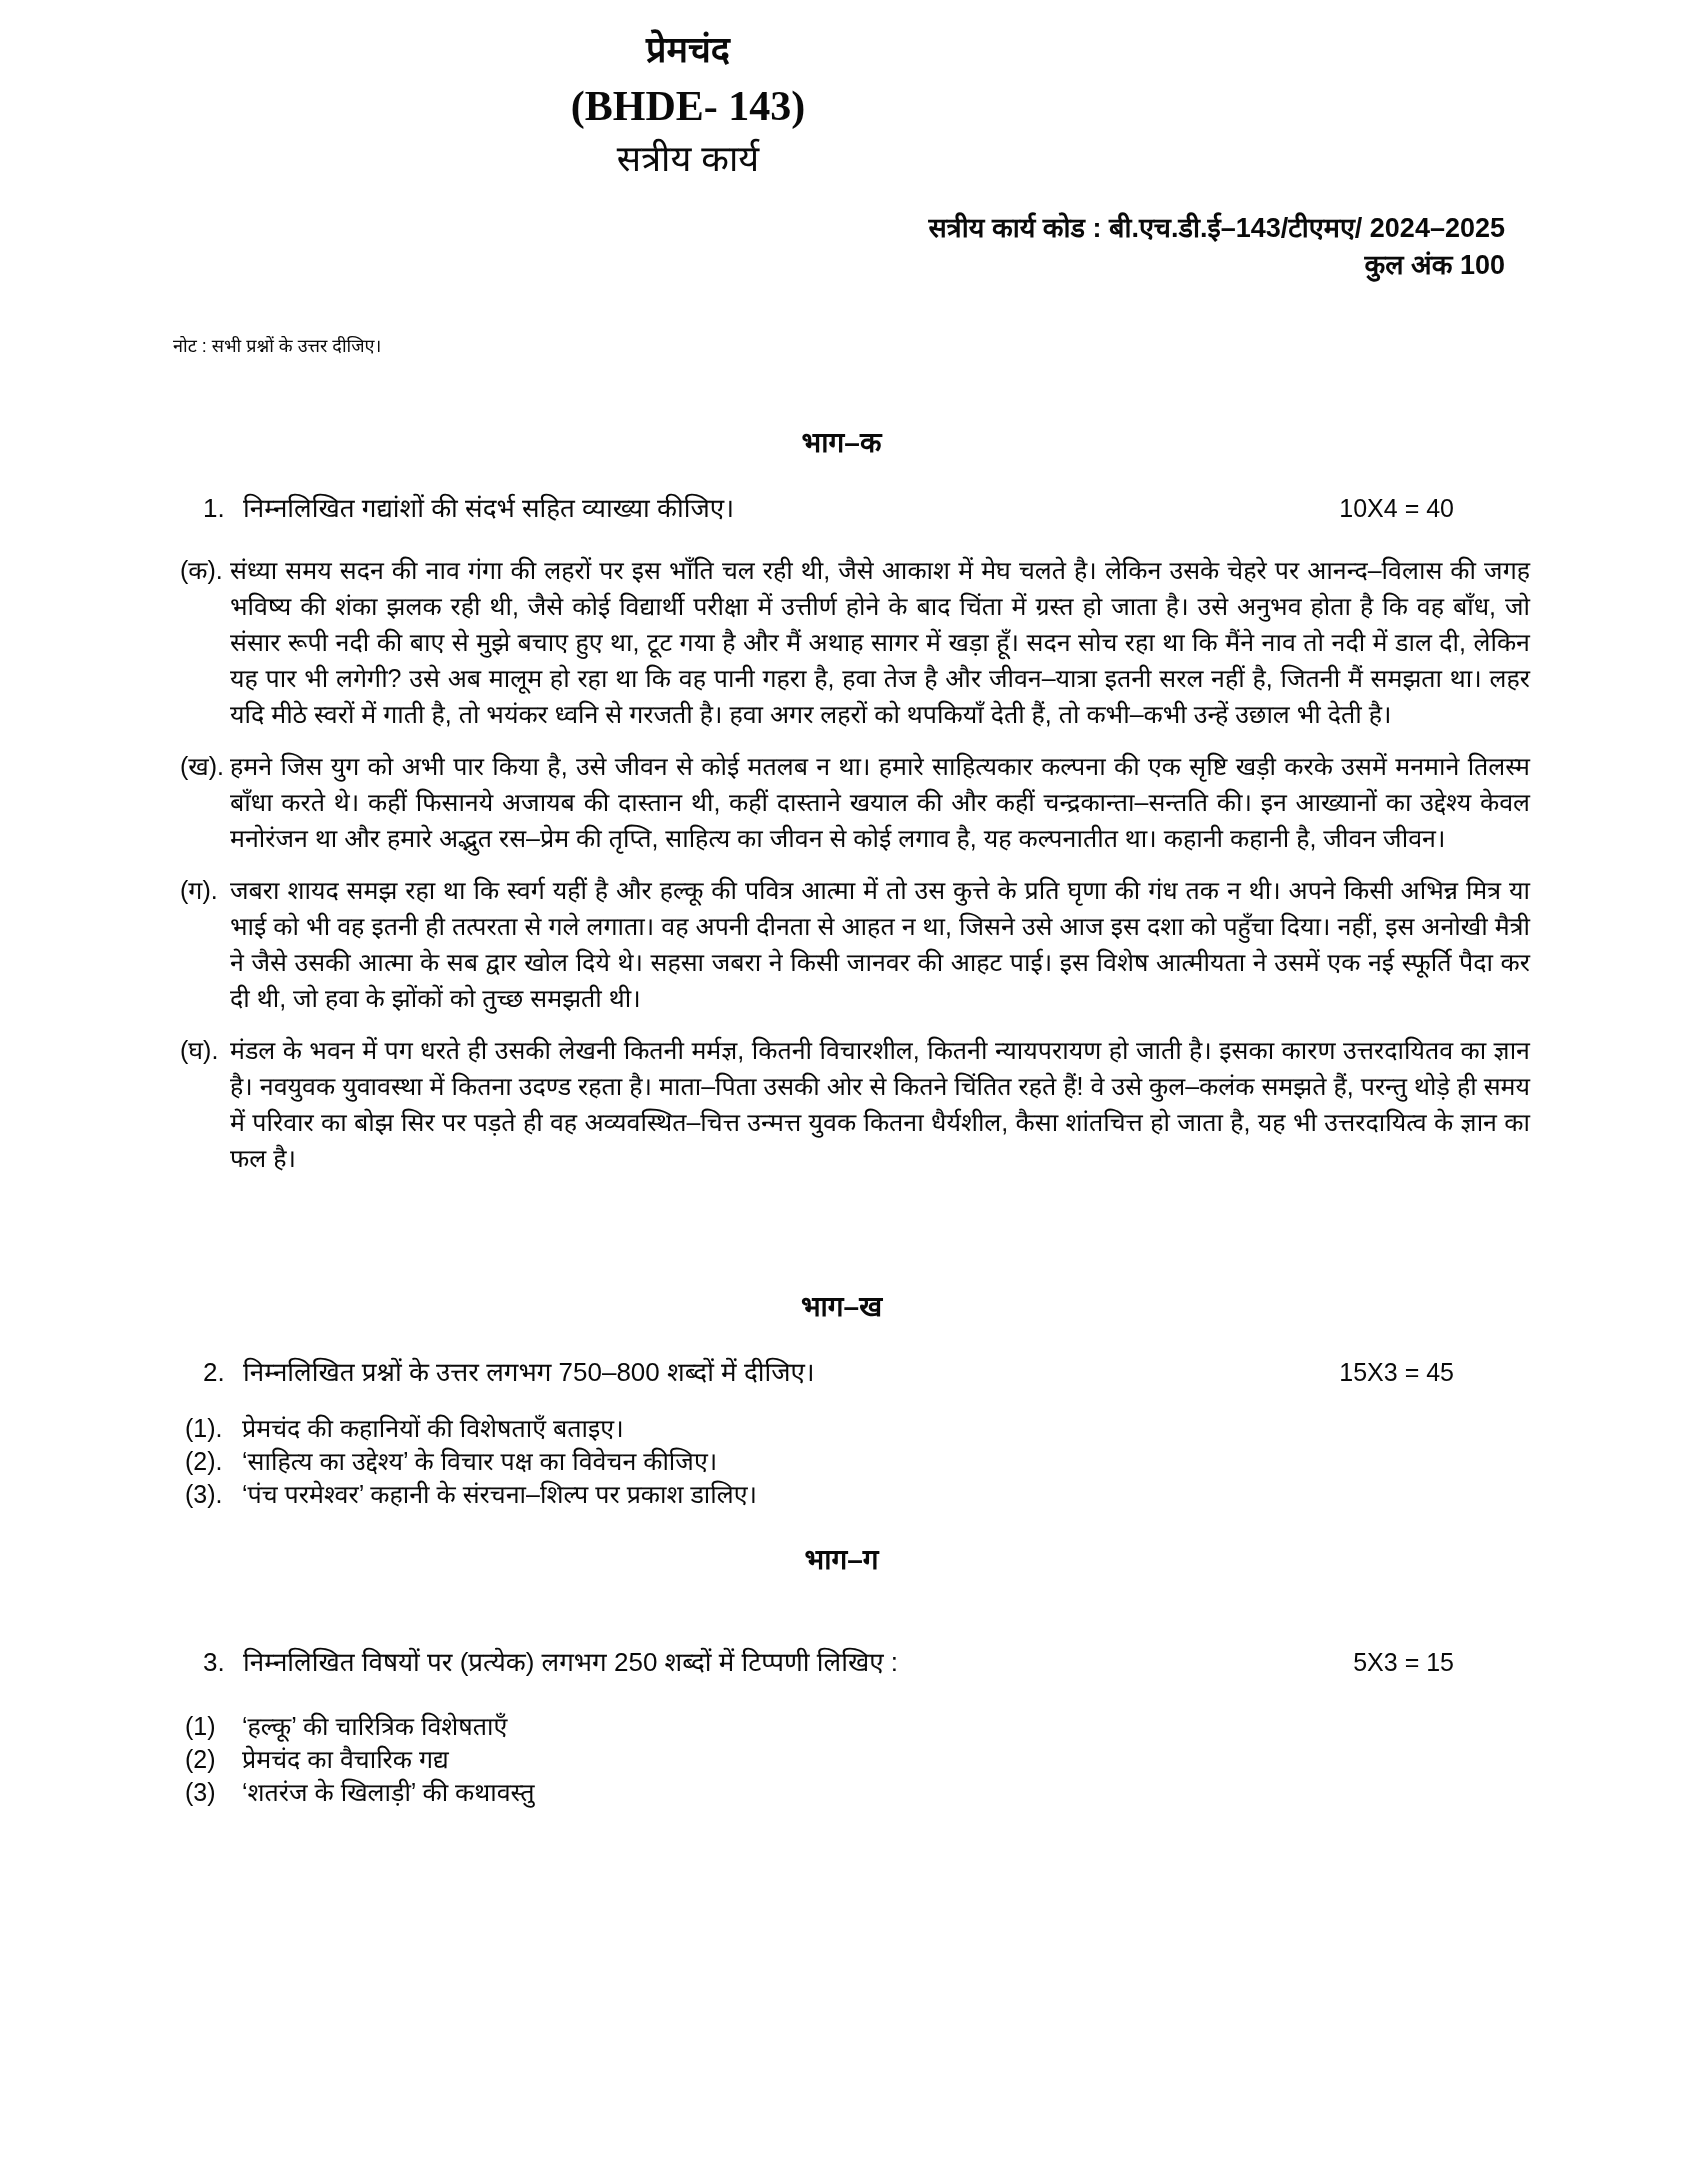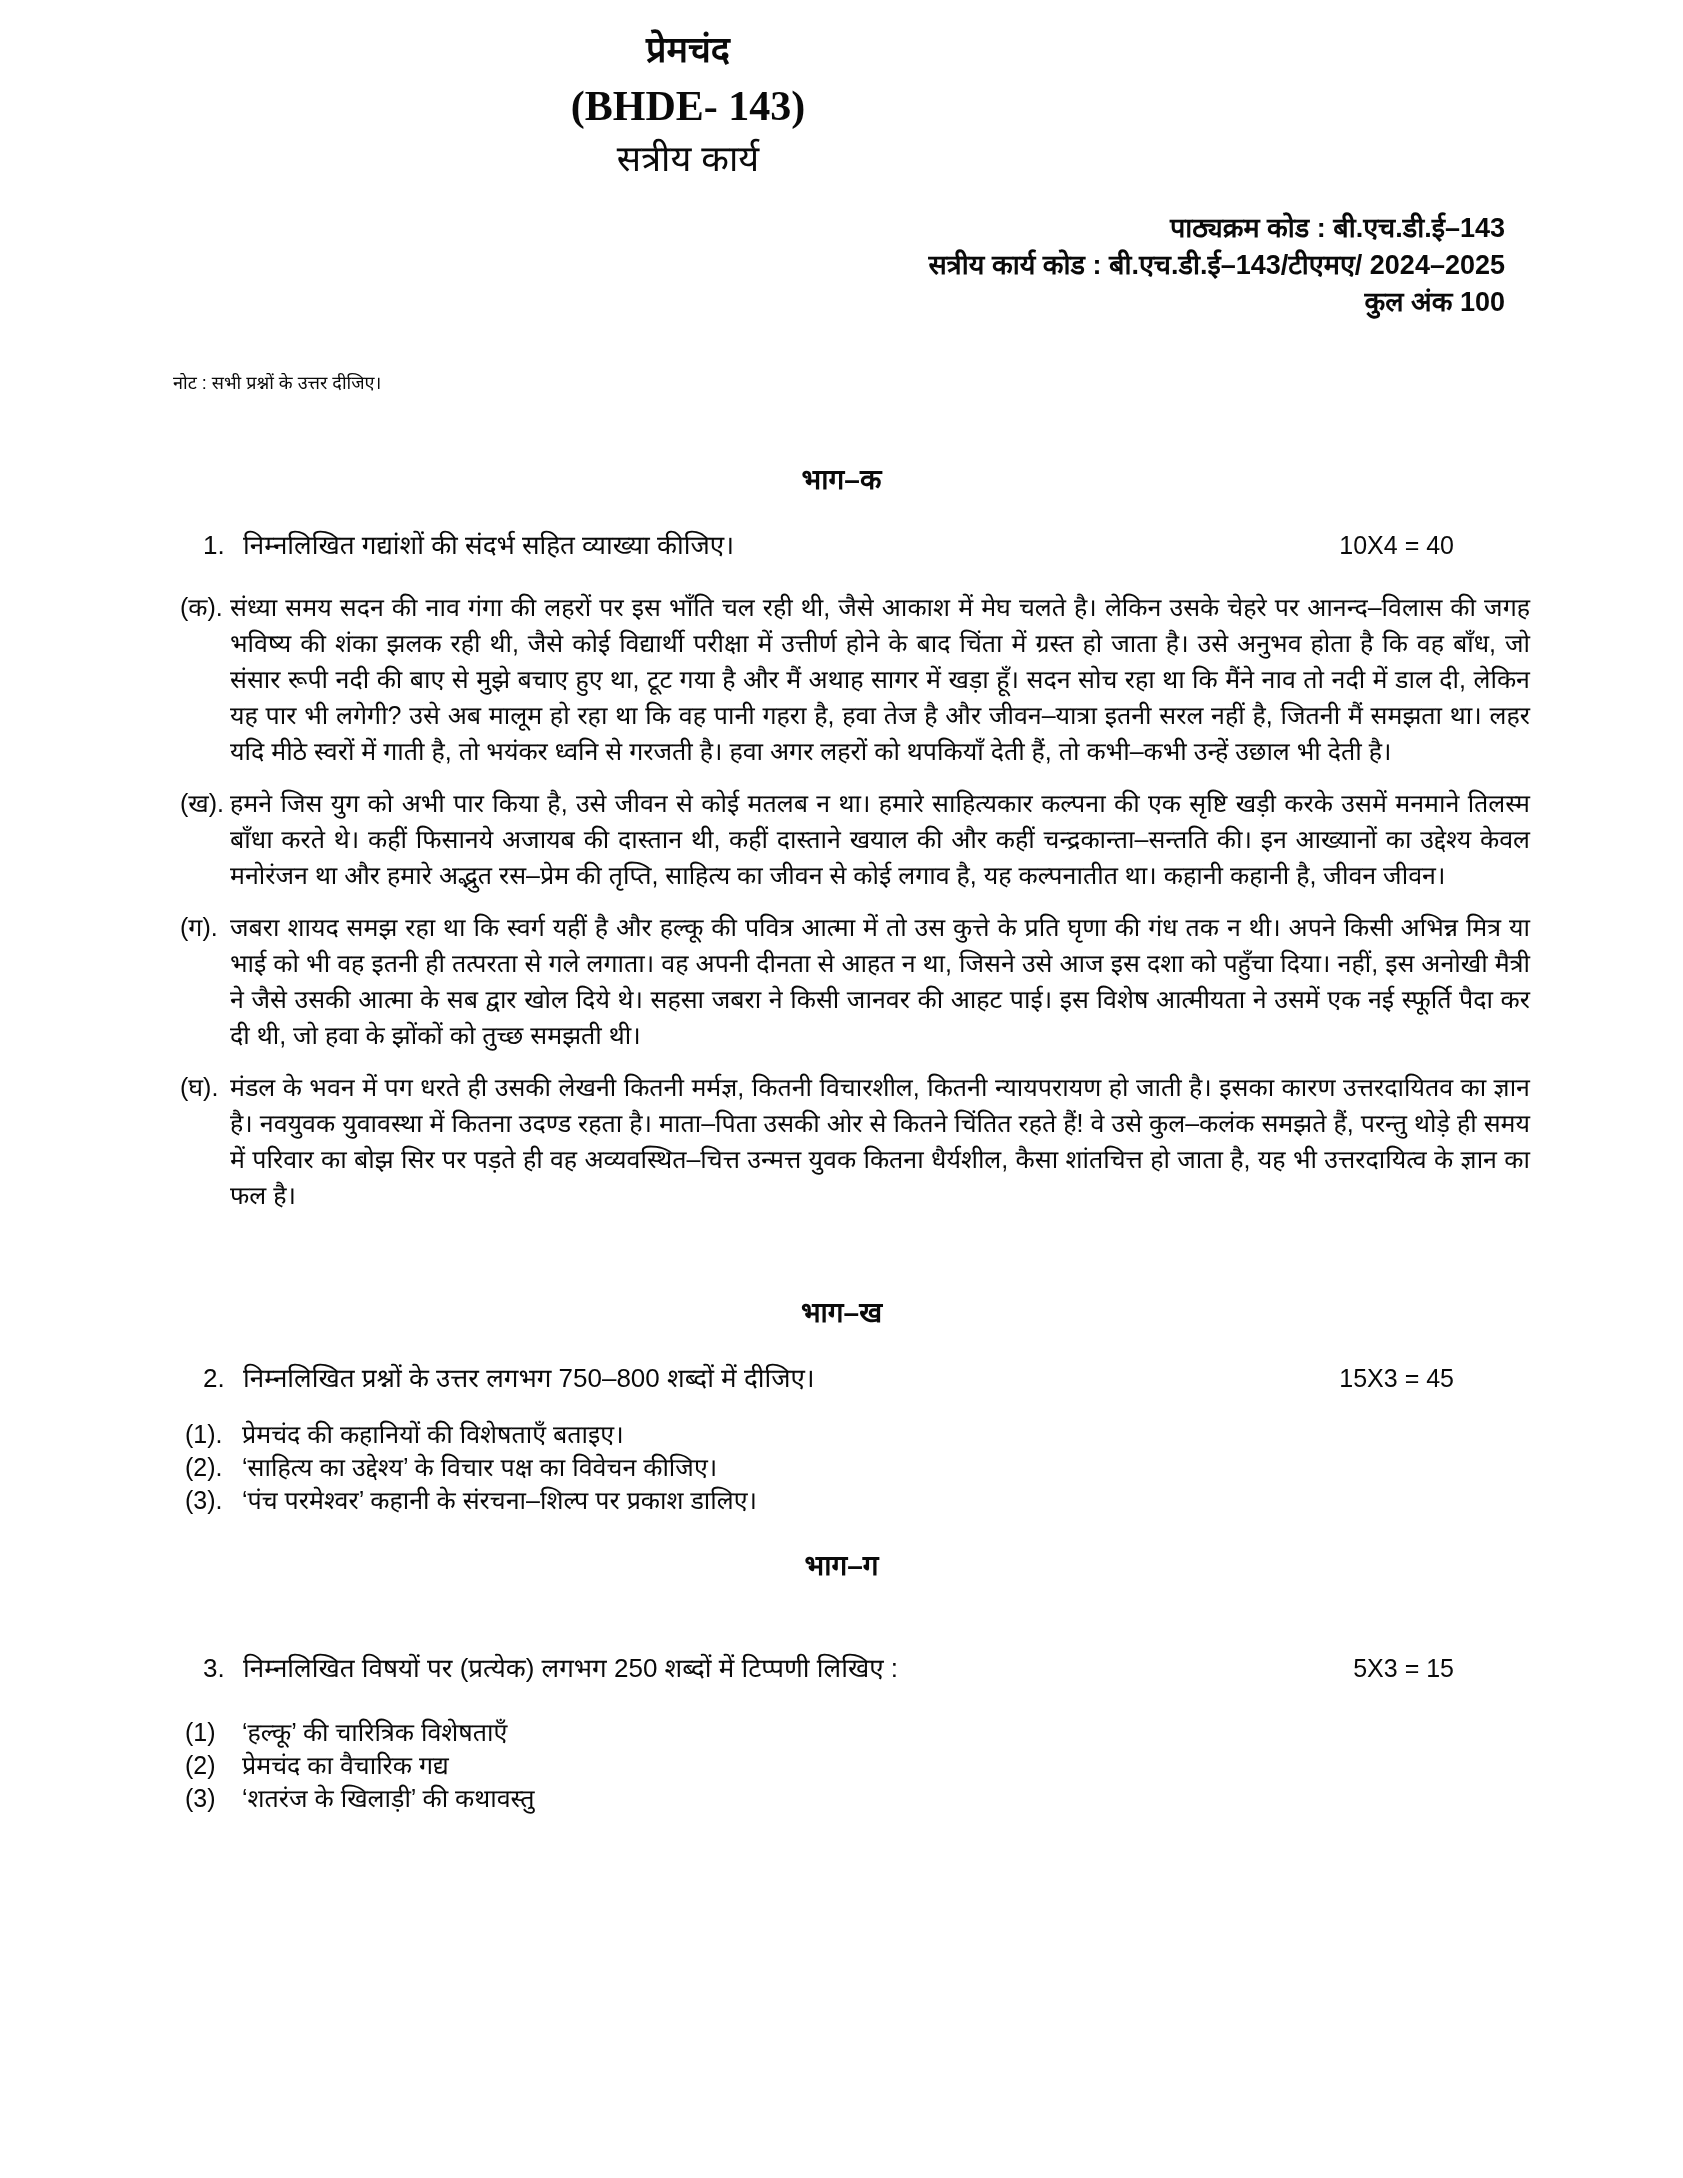--- a/index.html
+++ b/index.html
@@ -95,36 +95,35 @@
     margin: 22px 153px 0 185px;
     font-size: 25px;
     line-height: 33px;
   }
   .sub-item {
     display: flex;
   }
   .sub-label {
     min-width: 57px;
   }
-  .heading-b { margin-top: 83px; }
+  .heading-b { margin-top: 114px; }
   .heading-c { margin-top: 32px; }
   .q3-row    { margin-top: 67px; }
   .q3-list   { margin-top: 30px; }
 </style>
 </head>
 <body>
 
 <div class="title-block">
   <div class="title-main">प्रेमचंद</div>
   <div class="title-code">(BHDE- 143)</div>
   <div class="title-sub">सत्रीय कार्य</div>
 </div>
 
 <div class="header-right">
-  <div>पाठ्यक्रम कोड : बी.एच.डी.ई–143</div>
   <div>सत्रीय कार्य कोड : बी.एच.डी.ई–143/टीएमए/ 2024–2025</div>
   <div>कुल अंक 100</div>
 </div>
 
 <div class="note-line">नोट : सभी प्रश्नों के उत्तर दीजिए।</div>
 
 <div class="part-heading">भाग–क</div>
 
 <div class="q-row">
   <span class="q-num">1.</span><span>निम्नलिखित गद्यांशों की संदर्भ सहित व्याख्या कीजिए।</span>

